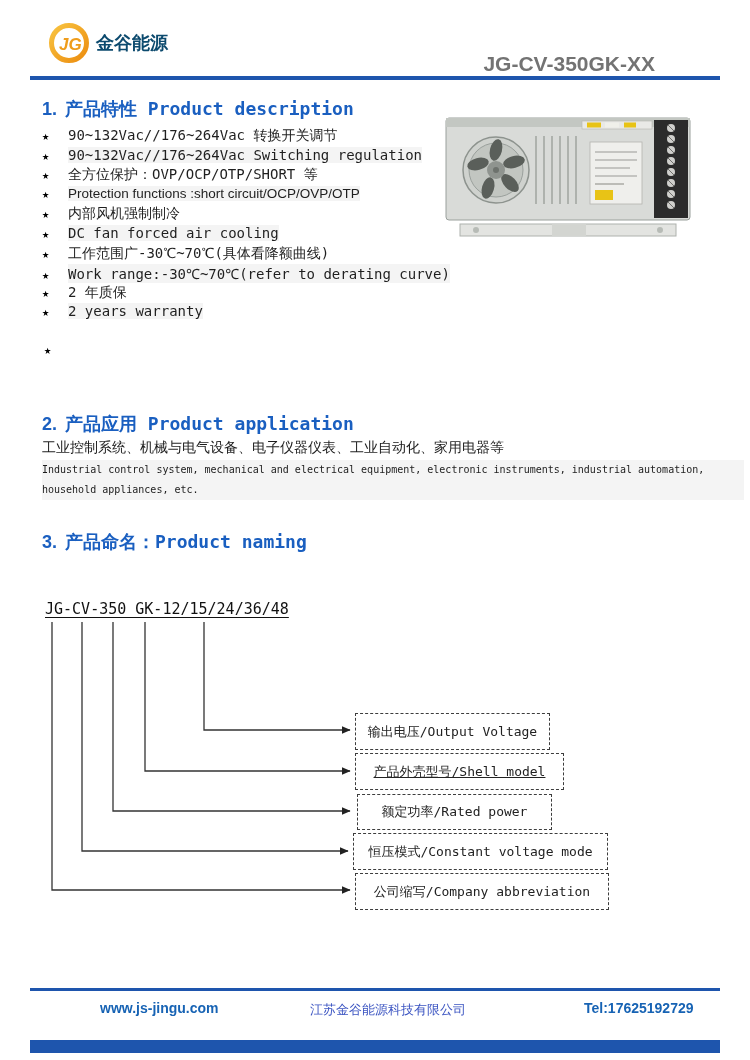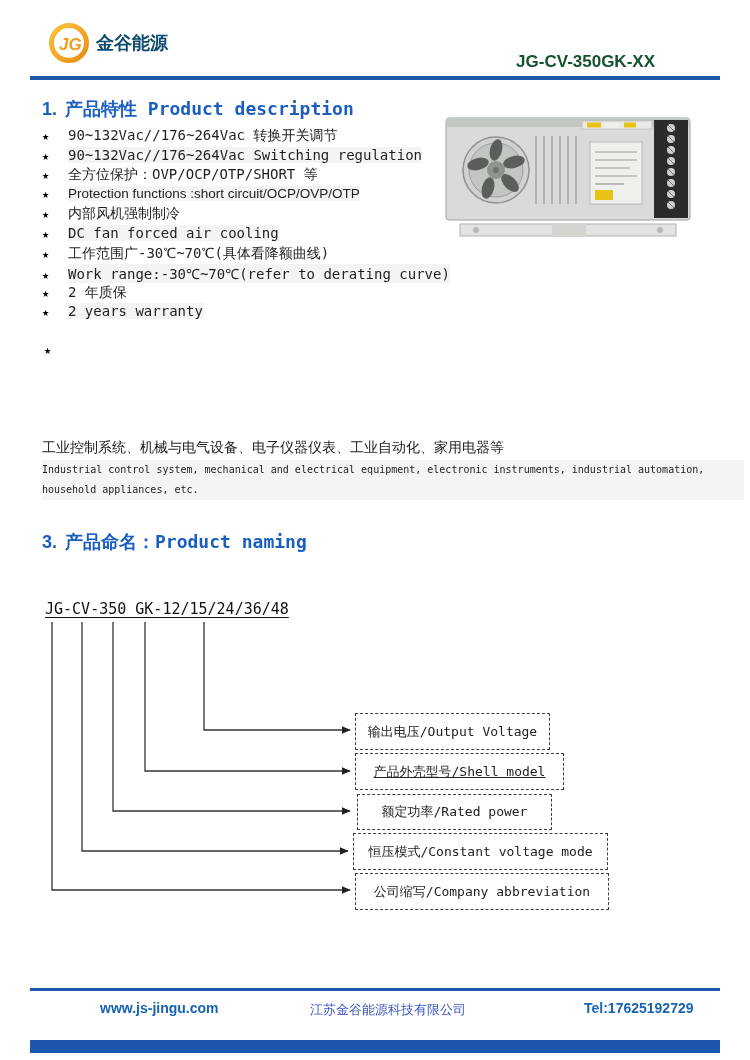--- a/index.html
+++ b/index.html
@@ -3,21 +3,21 @@
 <meta charset="utf-8">
 <style>
   html,body{margin:0;padding:0;background:#fff;}
   .page{position:relative;width:750px;height:1060px;background:#fff;overflow:hidden;
         font-family:"DejaVu Sans Mono","Liberation Mono",monospace;color:#1c1c1c;}
 
   
   .logo-wrap{position:absolute;left:48px;top:22px;display:flex;align-items:center;gap:6px;}
   .brand{font-family:"Liberation Serif","DejaVu Serif",serif;font-size:18px;font-weight:bold;color:#0c4a6e;}
   .model-top{position:absolute;right:95px;top:52px;font-family:"Liberation Sans","DejaVu Sans",sans-serif;
-             font-weight:bold;font-size:17px;color:#14532d;}
+             font-weight:bold;font-size:21px;color:#737373;}
   .rule{position:absolute;left:30px;width:690px;background:#1e55ad;}
   .rule.header{top:76px;height:4px;}
 
   
   .sec-title{position:absolute;left:42px;font-size:18px;font-weight:bold;color:#1a5fc0;white-space:nowrap;}
   .sec-num{font-family:"Liberation Sans","DejaVu Sans",sans-serif;margin-right:8px;}
 
   
   .bullets{position:absolute;left:42px;top:127px;margin:0;padding:0;list-style:none;width:400px;}
   .bullets li{display:flex;align-items:baseline;height:19.6px;font-size:14px;white-space:nowrap;}
@@ -174,20 +174,23 @@
         <line x1="236" y1="68" x2="242" y2="74"></line>
       <line x1="236" y1="79" x2="242" y2="85"></line>
         <line x1="236" y1="90" x2="242" y2="96"></line>
     </g>
     <rect x="28" y="112" width="216" height="12" fill="#e3e4e1" stroke="#aeb2ad" stroke-width="1"></rect>
     <circle cx="44" cy="118" r="3" fill="#b7bbb6"></circle>
       <circle cx="228" cy="118" r="3" fill="#b7bbb6"></circle>
     <rect x="120" y="112" width="34" height="12" fill="#d3d5d1"></rect>
   </svg>
 
+  <div class="sec-title" style="top:412px;">
+    <span class="sec-num">2.</span><span>产品应用 Product application</span>
+  </div>
   <div class="s2-cn">工业控制系统、机械与电气设备、电子仪器仪表、工业自动化、家用电器等</div>
   <div class="s2-en">Industrial control system, mechanical and electrical equipment, electronic instruments, industrial automation, household appliances, etc.</div>
 
   <div class="sec-title" style="top:530px;">
     <span class="sec-num">3.</span><span>产品命名：Product naming</span>
   </div>
   <div class="model-code">JG-CV-350 GK-12/15/24/36/48</div>
 
   <div class="diagram">
     <svg width="750" height="330">

